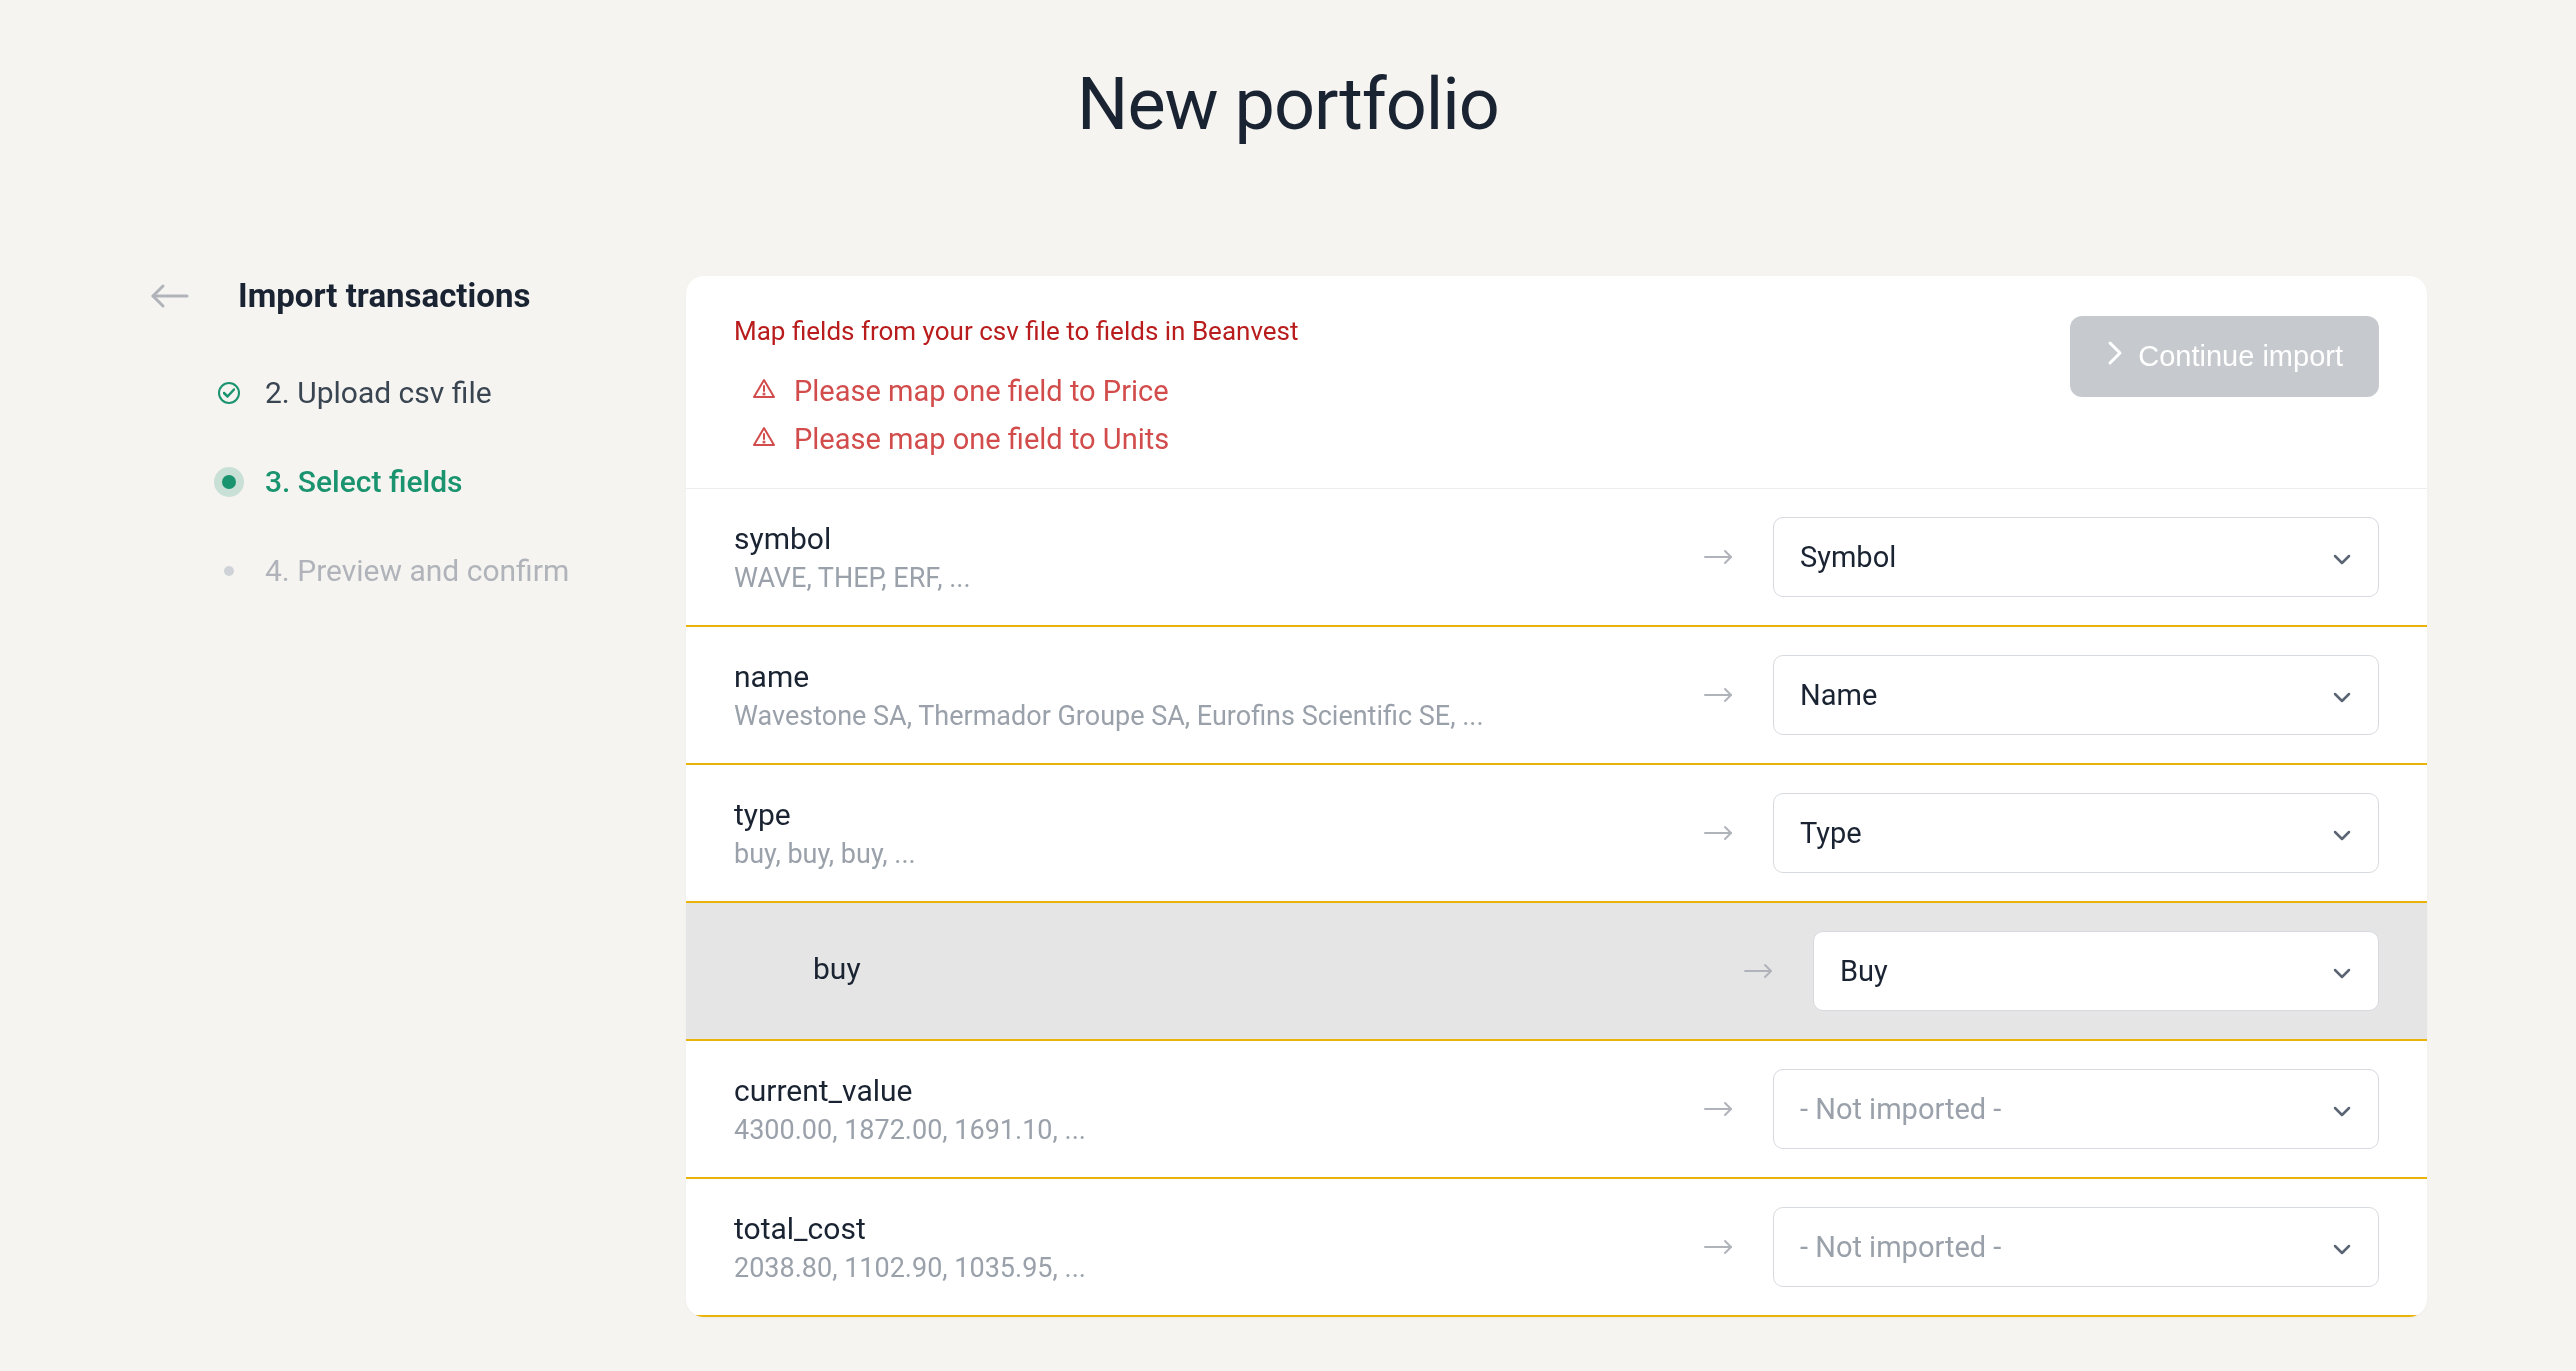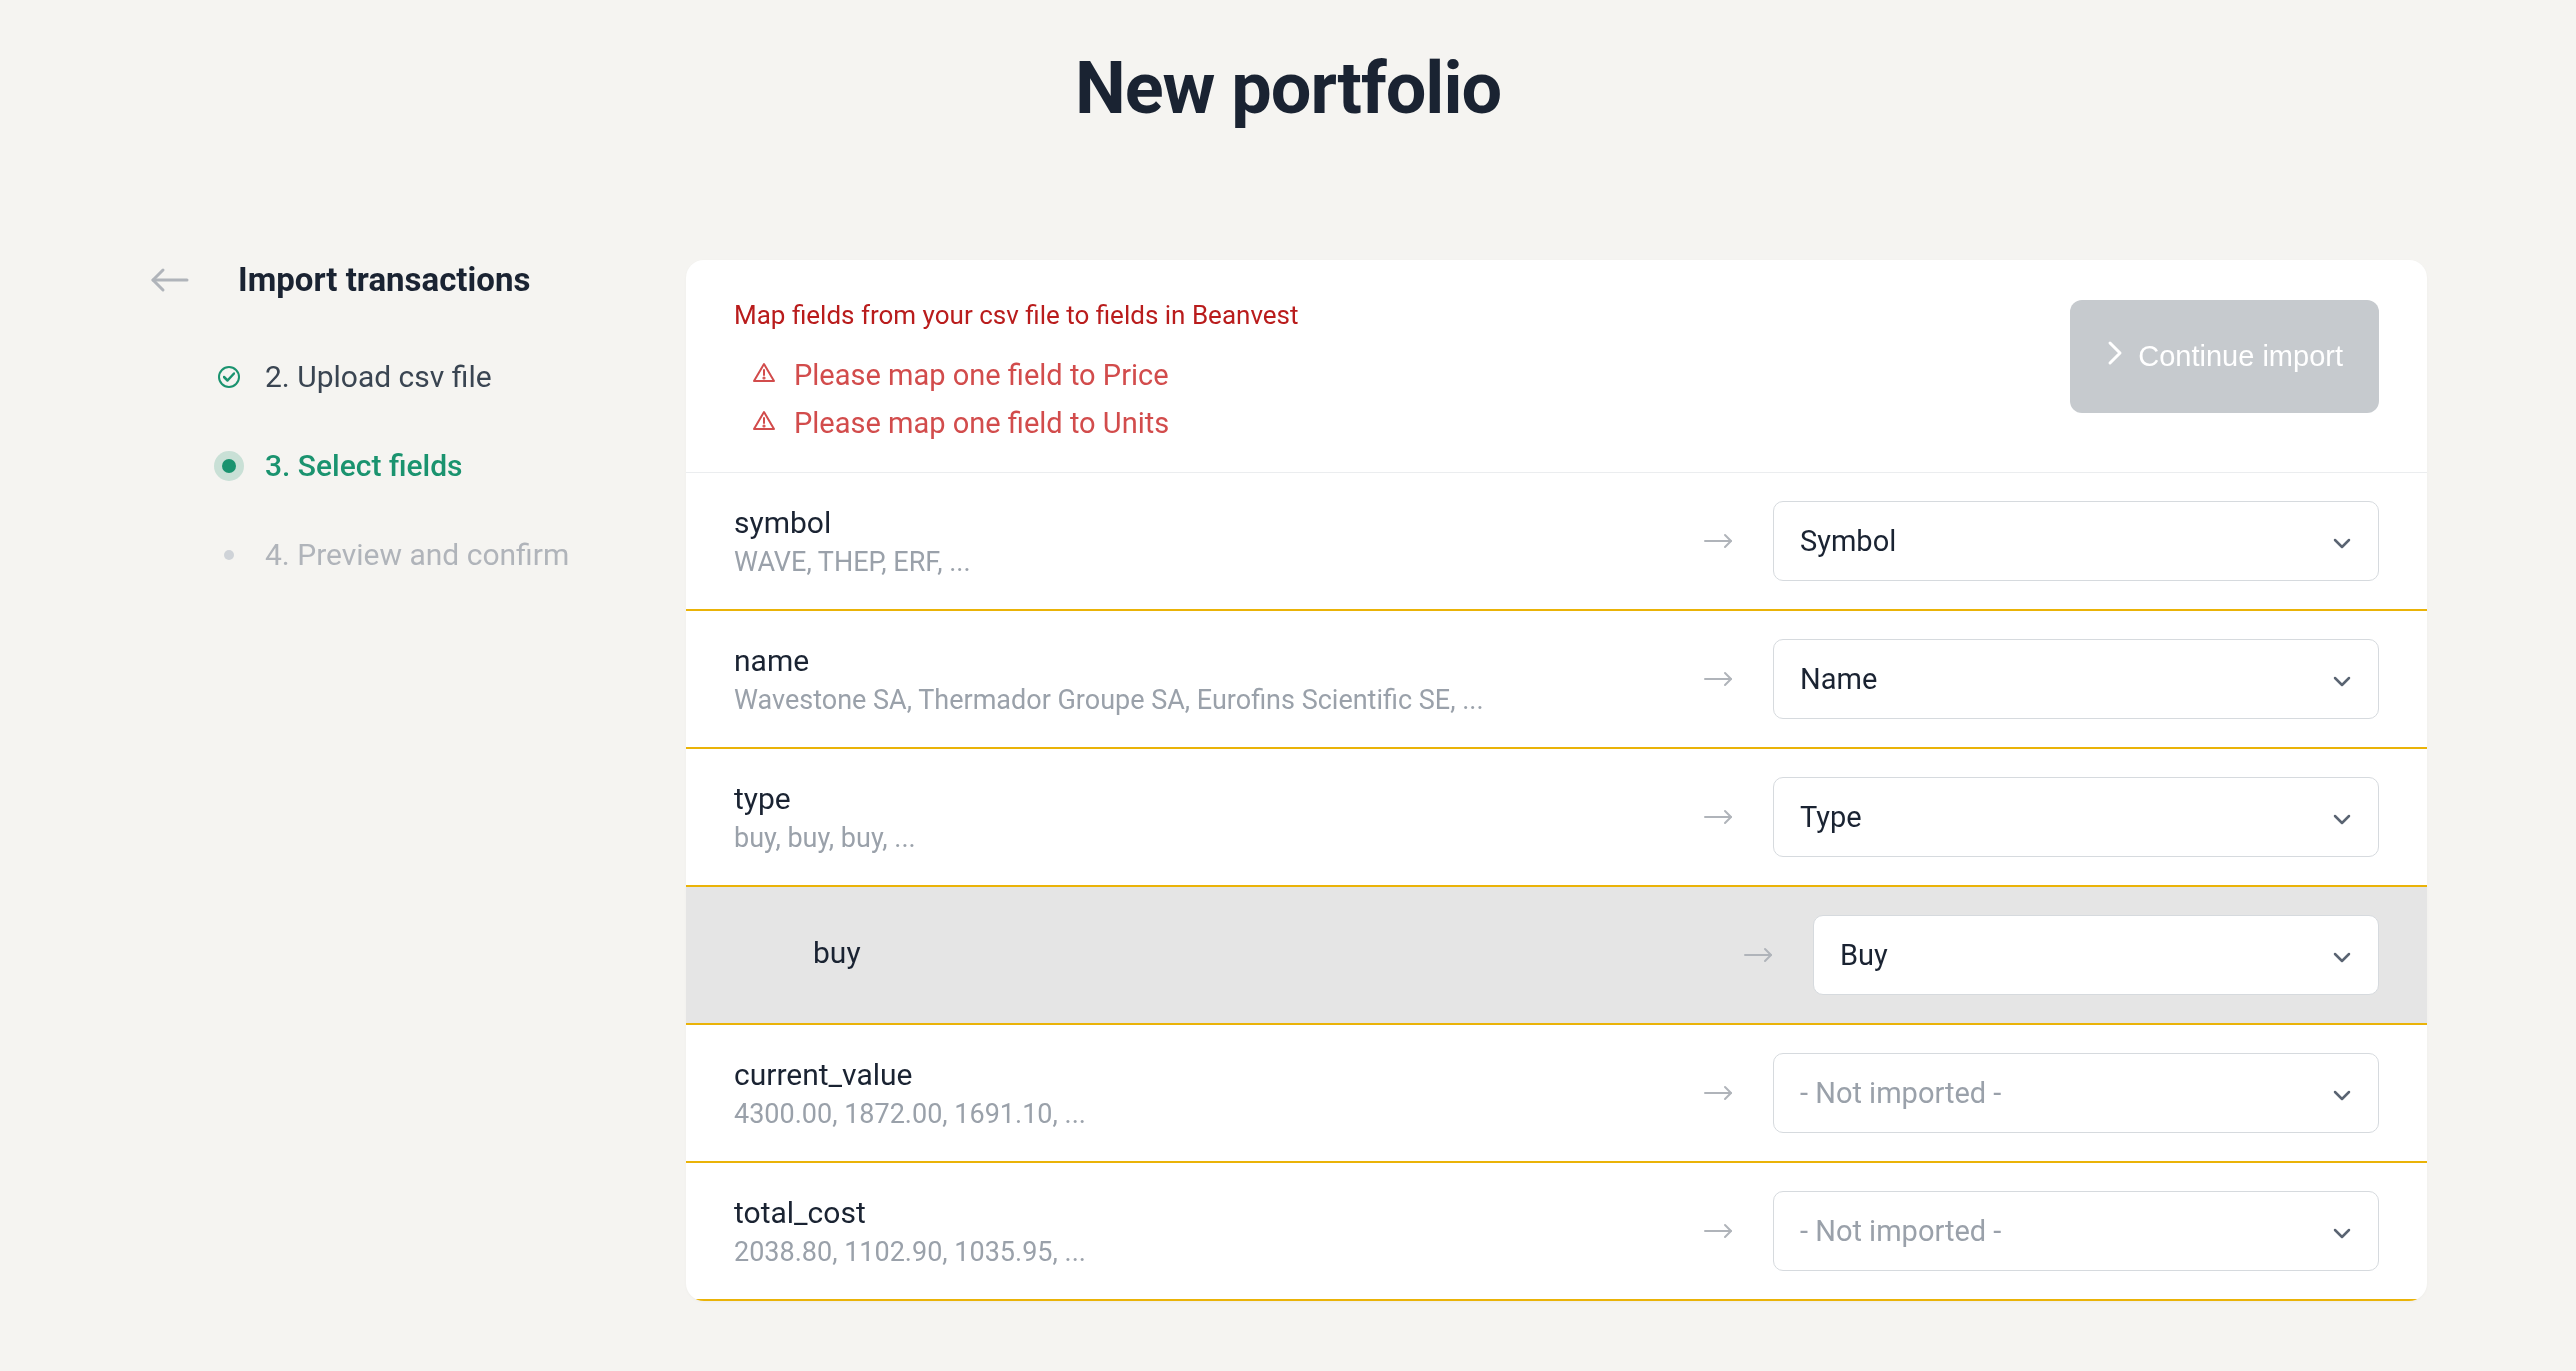--- a/index.html
+++ b/index.html
@@ -7,23 +7,23 @@
     font-family: -apple-system, BlinkMacSystemFont, "Segoe UI", Roboto, Helvetica, Arial, sans-serif;
     background: #f5f4f1;
     color: #1a2332;
     width: 2576px;
     height: 1371px;
     overflow: hidden;
   }
   .page-title {
     text-align: center;
     font-size: 72px;
-    font-weight: 700;
+    font-weight: 400;
     color: #1a2332;
-    padding-top: 46px;
+    padding-top: 62px;
     letter-spacing: -1px;
   }
   .layout {
     display: flex;
     gap: 60px;
     padding: 0 149px;
     margin-top: 129px;
   }
   .sidebar {
     width: 477px;
@@ -116,21 +116,21 @@
     font-size: 29px;
     padding-left: 18px;
   }
   .continue-btn {
     background: #c6cace;
     color: #ffffff;
     border: none;
     border-radius: 12px;
     font-size: 29px;
     font-weight: 500;
-    padding: 40px 36px;
+    padding: 24px 36px;
     display: flex;
     align-items: center;
     gap: 14px;
     cursor: not-allowed;
   }
   .divider { border-top: 1px solid #ebedef; }
 
   .field-row {
     display: flex;
     align-items: center;

